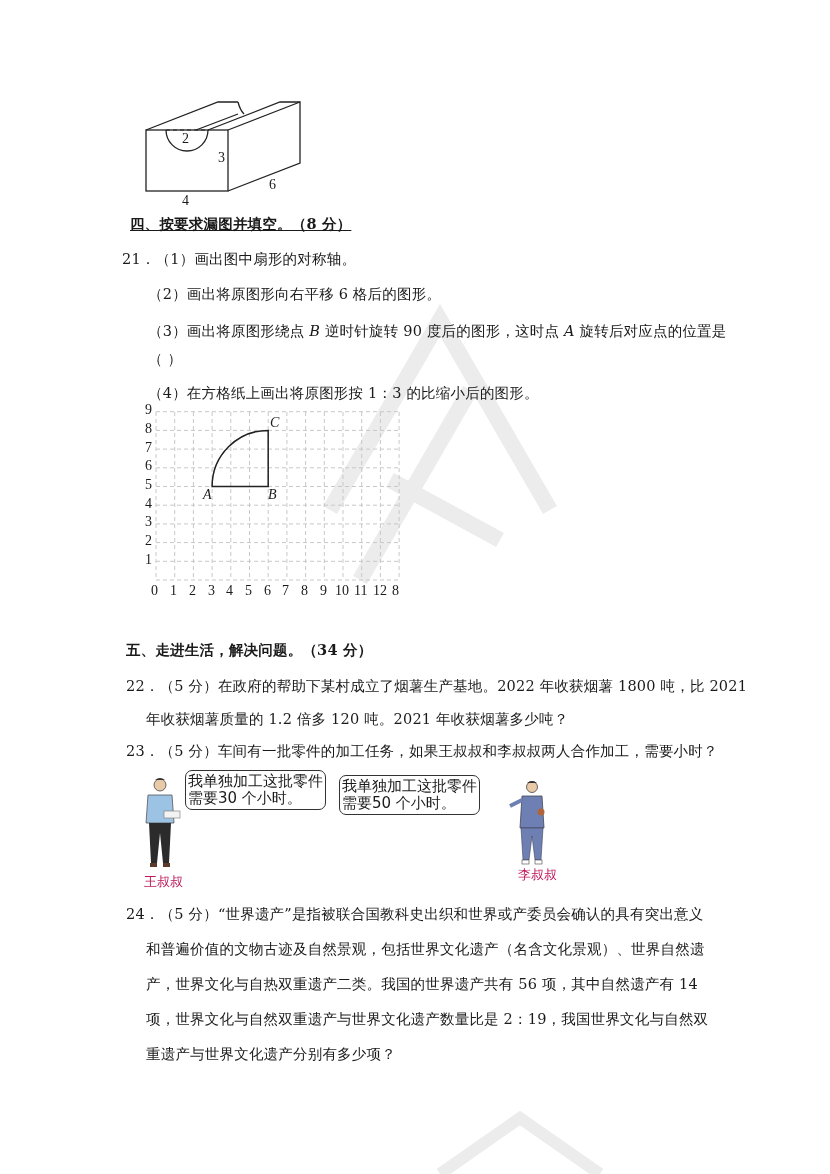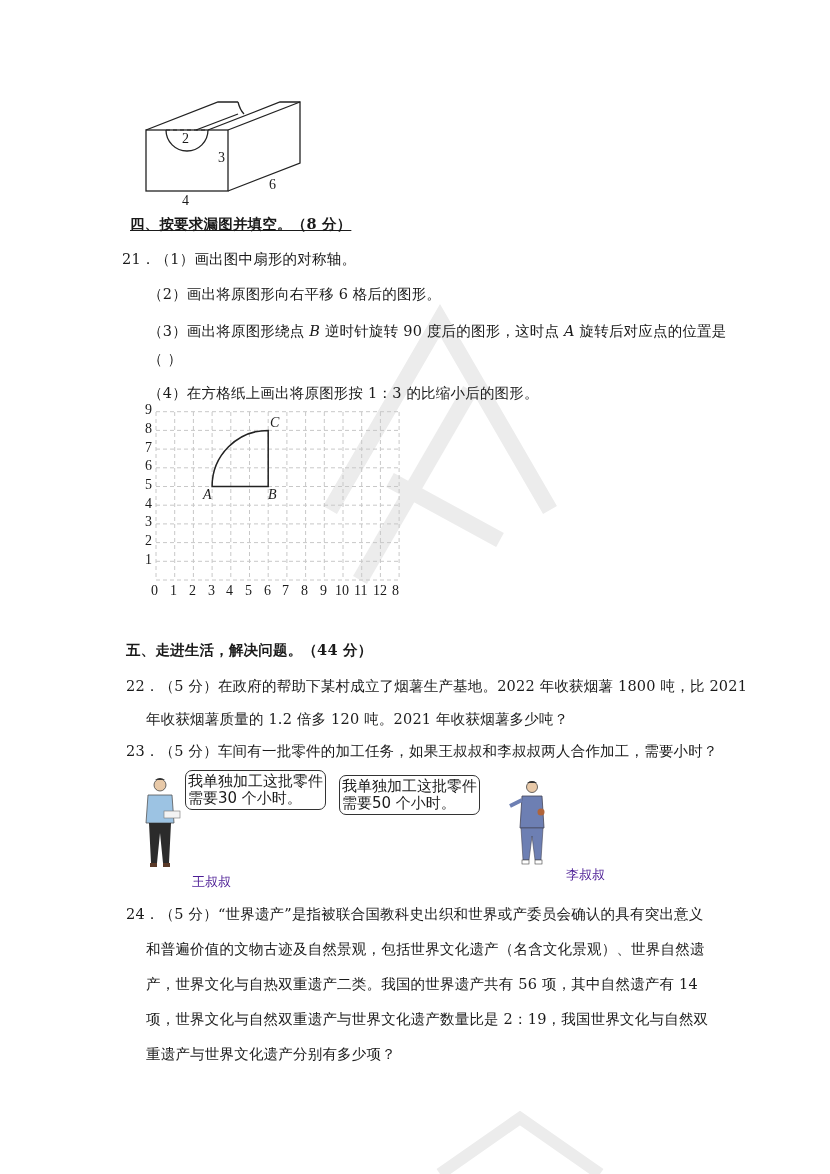--- a/index.html
+++ b/index.html
@@ -5,21 +5,21 @@
   html, body { margin: 0; padding: 0; background: #ffffff; }
   body { width: 830px; height: 1174px; position: relative; overflow: hidden;
          font-family: "DejaVu Serif", "Liberation Serif", serif; color: #1a1a1a; }
   .abs { position: absolute; }
   .line { position: absolute; font-size: 14.5px; white-space: nowrap; letter-spacing: 0.2px; }
   .bold { font-weight: bold; }
   .watermark { position: absolute; pointer-events: none; }
   .bubble { position: absolute; border: 1.3px solid #333; border-radius: 7px; background: #fff;
             font-family: "DejaVu Sans", "Liberation Sans", sans-serif; font-size: 15px; line-height: 17px;
             padding: 2px 2px; white-space: nowrap; }
-  .figlabel { position: absolute; font-family: "DejaVu Sans", "Liberation Sans", sans-serif; font-size: 13px; color: #4c1d95; margin-left: 48px; }
+  .figlabel { position: absolute; font-family: "DejaVu Sans", "Liberation Sans", sans-serif; font-size: 13px; color: #be185d; }
   .axis-num { position: absolute; font-size: 14px; font-family: "Liberation Serif", serif; }
   i.v { font-style: italic; }
 </style>
 </head>
 <body>
 
 <svg class="watermark" style="left:270px;top:280px;" width="300" height="340" viewBox="0 0 300 340">
   <g fill="none" stroke="#ececec" stroke-width="16">
     <path d="M60 230 L170 40 L280 230"></path>
     <path d="M90 300 L200 110"></path>
@@ -127,21 +127,21 @@
   <div class="axis-num" style="left:335px;top:583px;">10</div>
   <div class="axis-num" style="left:354px;top:583px;">11</div>
   <div class="axis-num" style="left:373px;top:583px;">12</div>
   <div class="axis-num" style="left:392px;top:583px;">8</div>
 </div>
 
 <div class="axis-num" style="left:203px;top:487px;"><i class="v">A</i></div>
 <div class="axis-num" style="left:268px;top:487px;"><i class="v">B</i></div>
 <div class="axis-num" style="left:270px;top:415px;"><i class="v">C</i></div>
 
-<div class="line bold" style="left:126px;top:641px;">五、走进生活，解决问题。（44 分）</div>
+<div class="line bold" style="left:126px;top:641px;">五、走进生活，解决问题。（34 分）</div>
 
 <div class="line" style="left:126px;top:677px;">22．（5 分）在政府的帮助下某村成立了烟薯生产基地。2022 年收获烟薯 1800 吨，比 2021</div>
 <div class="line" style="left:146px;top:710px;">年收获烟薯质量的 1.2 倍多 120 吨。2021 年收获烟薯多少吨？</div>
 
 <div class="line" style="left:126px;top:742px;">23．（5 分）车间有一批零件的加工任务，如果王叔叔和李叔叔两人合作加工，需要小时？</div>
 
 <svg class="abs" style="left:142px;top:775px;" width="45" height="96" viewBox="0 0 45 96">
   <circle cx="18" cy="10" r="6" fill="#e8c9a8" stroke="#444" stroke-width="0.8"></circle>
   <path d="M13 5 Q18 1 23 5" fill="#333"></path>
   <path d="M6 20 L30 20 L32 48 L4 48 Z" fill="#9cc3e3" stroke="#555" stroke-width="0.8"></path>

